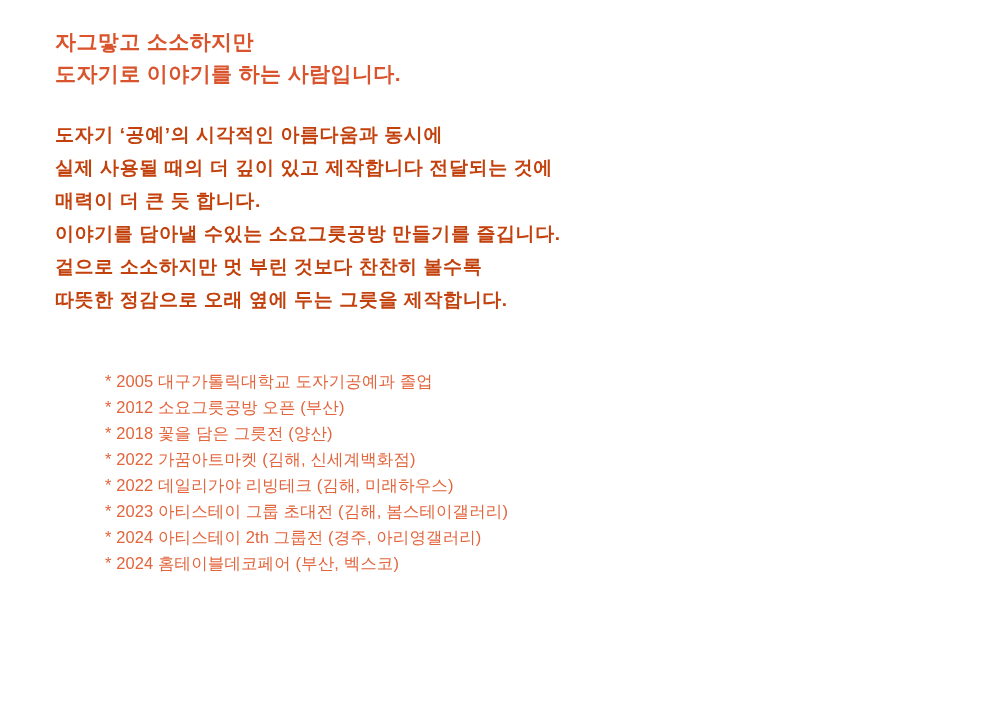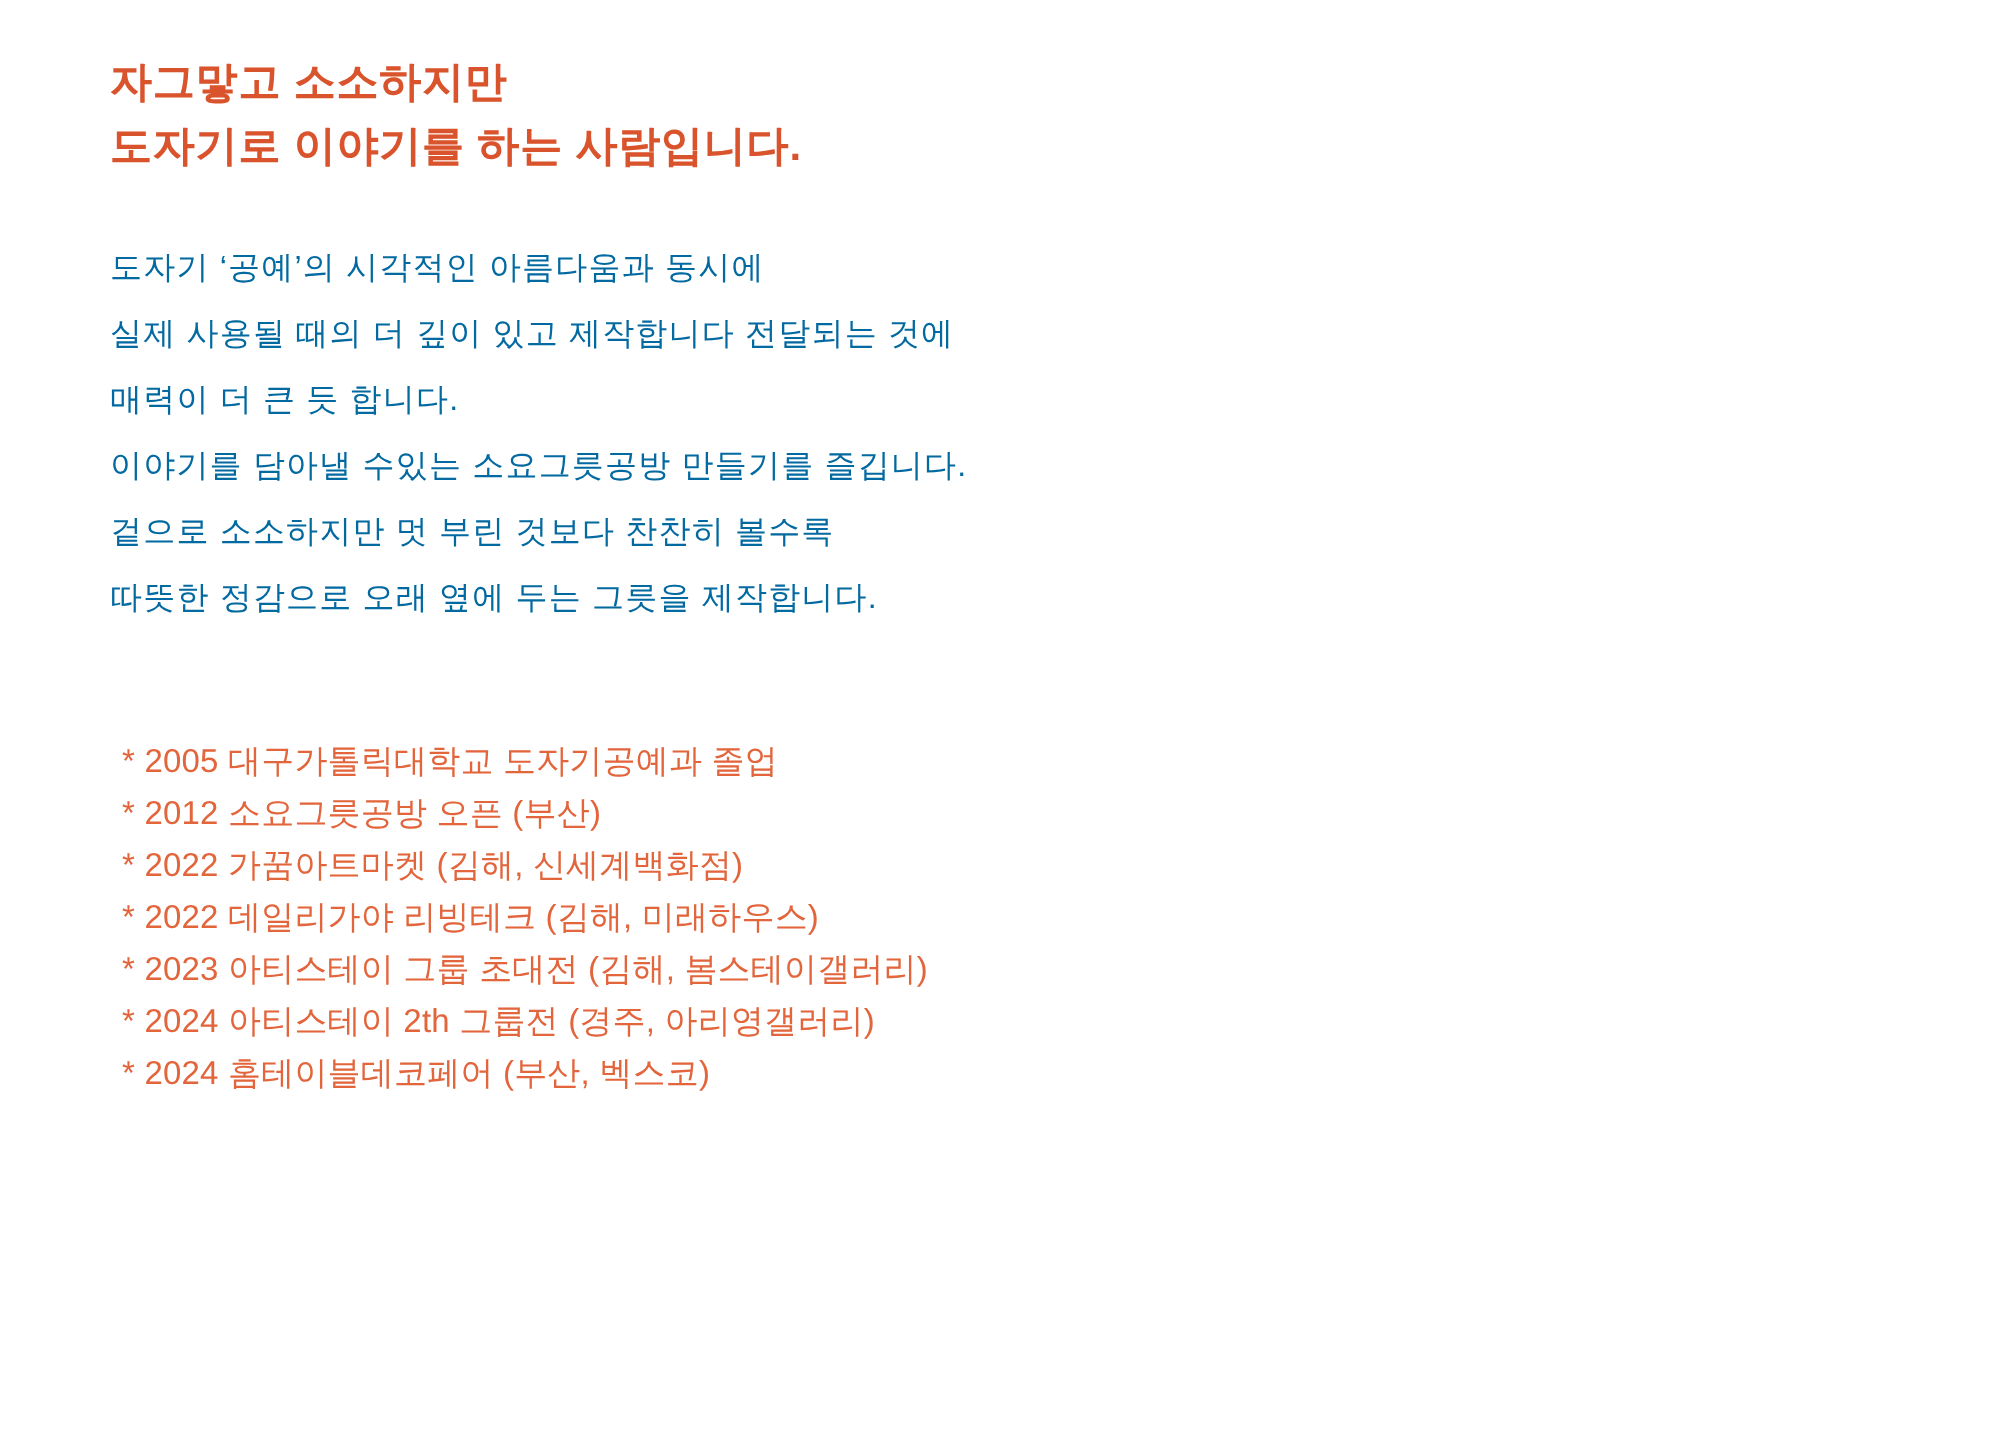--- a/index.html
+++ b/index.html
@@ -29,37 +29,38 @@
     letter-spacing: 0.4px;
     color: #d9542c;
     margin: 0 0 0 0;
   }
   .headline .line {
     display: block;
     white-space: pre;
   }
   .spacer-1 { height: 28px; }
   .body-text {
-    font-size: 16px;
+    font-size: 19px;
     line-height: 33px;
     letter-spacing: 0.6px;
-    color: #0369a1;
-    font-weight: normal;
+    color: #c2410c;
+    font-weight: bold;
   }
   .body-text .line {
     display: block;
     white-space: pre;
   }
   .spacer-2 { height: 52px; }
   .history {
     font-size: 16.5px;
     line-height: 26px;
     letter-spacing: 0.1px;
     color: #e2653c;
     padding-left: 6px;
+    margin-left: 44px;
   }
   .history .line {
     display: block;
     white-space: pre;
   }
 </style>
 </head>
 <body>
 
 <div class="page">
@@ -78,20 +79,21 @@
     <span class="line">이야기를 담아낼 수있는 소요그릇공방 만들기를 즐깁니다.</span>
     <span class="line">겉으로 소소하지만 멋 부린 것보다 찬찬히 볼수록</span>
     <span class="line">따뜻한 정감으로 오래 옆에 두는 그릇을 제작합니다.</span>
   </div>
 
   <div class="spacer-2"></div>
 
   <div class="history">
     <span class="line">* 2005 대구가톨릭대학교 도자기공예과 졸업</span>
     <span class="line">* 2012 소요그릇공방 오픈 (부산)</span>
+    <span class="line">* 2018 꽃을 담은 그릇전 (양산)</span>
     <span class="line">* 2022 가꿈아트마켓 (김해, 신세계백화점)</span>
     <span class="line">* 2022 데일리가야 리빙테크 (김해, 미래하우스)</span>
     <span class="line">* 2023 아티스테이 그룹 초대전 (김해, 봄스테이갤러리)</span>
     <span class="line">* 2024 아티스테이 2th 그룹전 (경주, 아리영갤러리)</span>
     <span class="line">* 2024 홈테이블데코페어 (부산, 벡스코)</span>
   </div>
 
 </div>
 
 </body></html>

